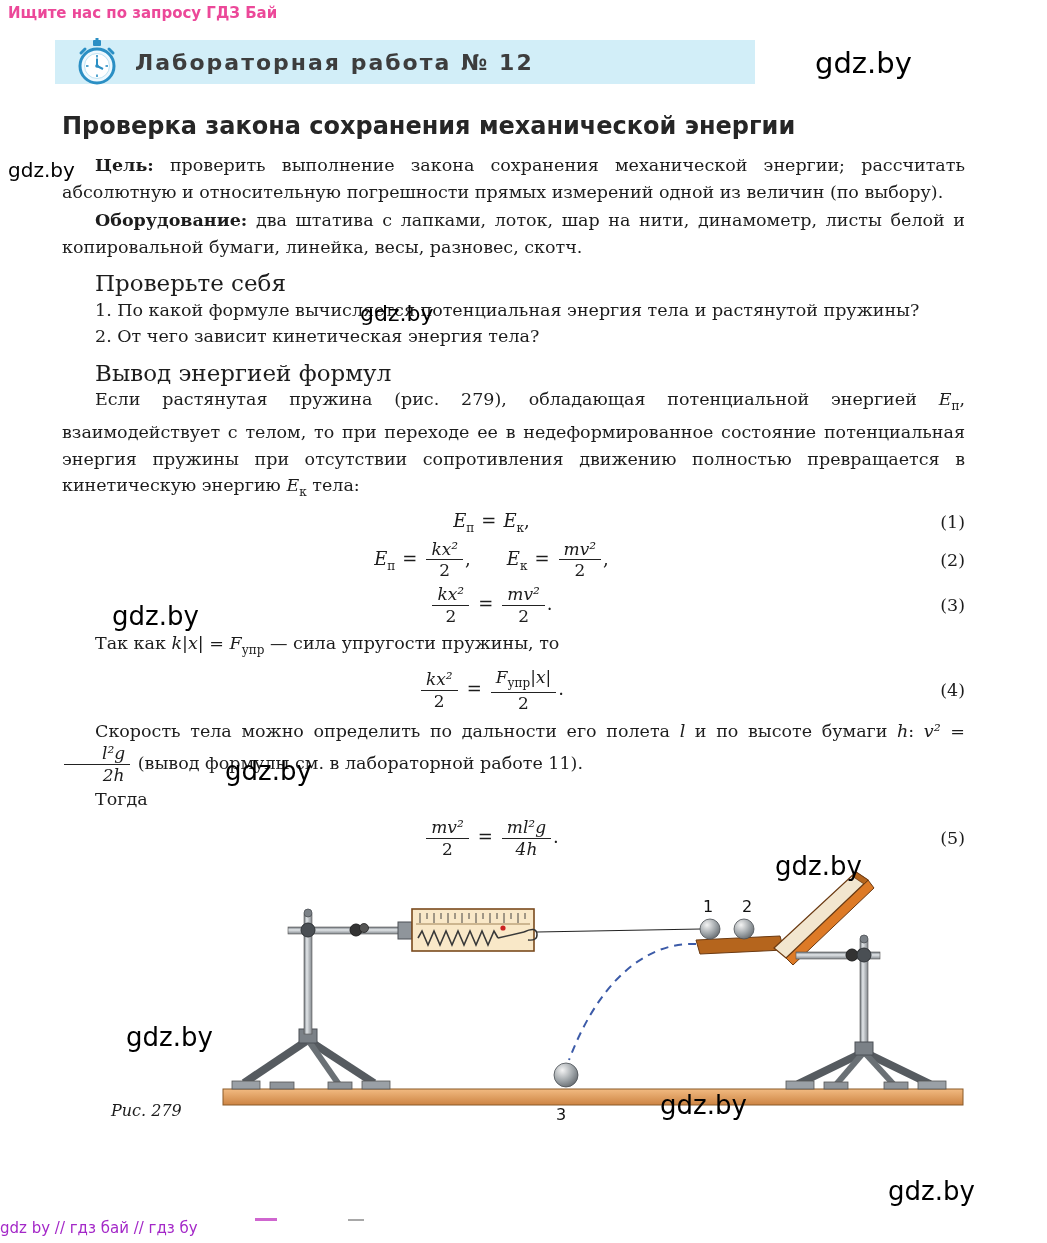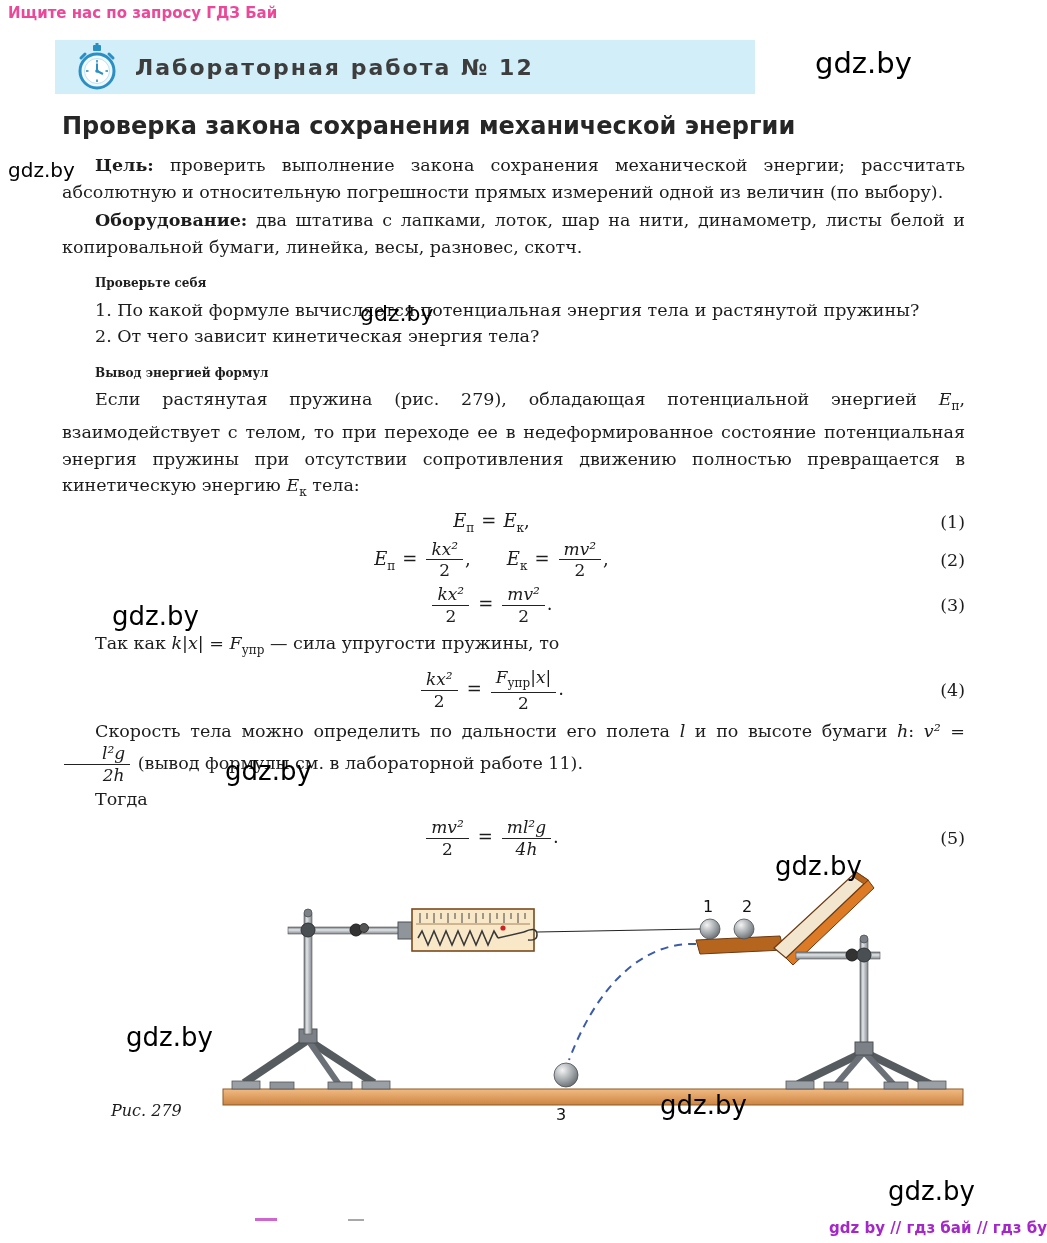--- a/index.html
+++ b/index.html
@@ -3,21 +3,21 @@
 <meta charset="utf-8">
 <style>
   * { margin:0; padding:0; box-sizing:border-box; }
   html,body { background:#ffffff; }
   body { width:1047px; height:1243px; font-family:"DejaVu Serif", serif; color:#1c1c1c; }
   .page { position:relative; width:1047px; height:1243px; overflow:hidden; background:#fff; }
 
   .banner { position:absolute; top:4px; left:8px; width:100%; text-align:left;
             color:#ec4899; font-family:"DejaVu Sans", sans-serif; font-size:15px; font-weight:bold; }
 
-  .labheader { position:absolute; left:55px; top:40px; width:700px; height:54px;
+  .labheader { position:absolute; left:55px; top:40px; width:700px; height:44px;
                background:#D2EEF8; display:flex; align-items:center; }
   .labheader .title { font-family:"DejaVu Sans", sans-serif; font-weight:bold; font-size:22px;
                       color:#3d3d3d; letter-spacing:2px; margin-left:16px; }
   .sw-wrap { margin-left:20px; width:44px; height:48px; flex:0 0 auto; }
 
   .wm { position:absolute; font-family:"DejaVu Sans", sans-serif; color:#000000; z-index:6; }
   .wm1 { left:815px; top:46px;  font-size:29px; }
   .wm2 { left:8px;   top:158px; font-size:20px; }
   .wm3 { left:360px; top:301px; font-size:22px; }
   .wm4 { left:112px; top:601px; font-size:26px; }
@@ -26,39 +26,39 @@
   .wm7 { left:126px; top:1022px; font-size:26px; }
   .wm8 { left:660px; top:1090px; font-size:26px; }
   .wm9 { left:888px; top:1176px; font-size:26px; }
 
   h1.page-title { position:absolute; left:62px; top:112px; font-family:"DejaVu Sans", sans-serif;
                   font-size:24px; color:#262626; font-weight:bold; }
 
   .content { position:absolute; left:62px; top:152px; width:903px; }
   p.body { font-size:17.5px; line-height:26.5px; text-align:justify; text-indent:33px; }
   p.tight { margin-top:2px; }
-  h3.subhead { font-size:12px; line-height:26.5px; font-weight:bold; text-indent:33px; margin-top:10px; }
+  h3.subhead { font-size:23px; line-height:26.5px; font-weight:normal; text-indent:33px; margin-top:10px; }
   sub { font-size:12px; }
   i { font-style:italic; }
 
   .eq-row { display:flex; align-items:center; margin:5px 0; }
   .eq-center { flex:1; text-align:center; }
   .eq-num { width:44px; text-align:right; font-size:17.5px; }
   .math { font-size:18px; white-space:nowrap; }
   .rel { margin:0 7px; }
   .gap { display:inline-block; width:36px; }
   .frac { display:inline-flex; flex-direction:column; text-align:center; vertical-align:middle;
           line-height:1.1; font-size:17px; margin:0 2px; }
   .frac .num { padding:0 5px 1px 5px; border-bottom:1.4px solid #222;text-align:center; }
   .frac .den { padding-top:1px; }
 
   .figure { position:relative; margin:8px 0 0 -6px; width:930px; height:272px; }
 
-  .footer { position:absolute; bottom:6px; left:0; width:100%; text-align:right;
-            color:#A428C8; font-family:"DejaVu Sans", sans-serif; font-size:15px;font-weight:bold; }
+  .footer { position:absolute; bottom:6px; left:0; width:100%; text-align:left;
+            color:#A428C8; font-family:"DejaVu Sans", sans-serif; font-size:15px; }
   .dash1 { position:absolute; left:255px; top:1218px; width:22px; height:3px; background:#cf66cf; }
   .dash2 { position:absolute; left:348px; top:1219px; width:16px; height:2px; background:#a8a8a8; }
 </style>
 </head>
 <body>
 
 <div class="page">
 
   <div class="banner">Ищите нас по запросу ГДЗ Бай</div>
 

